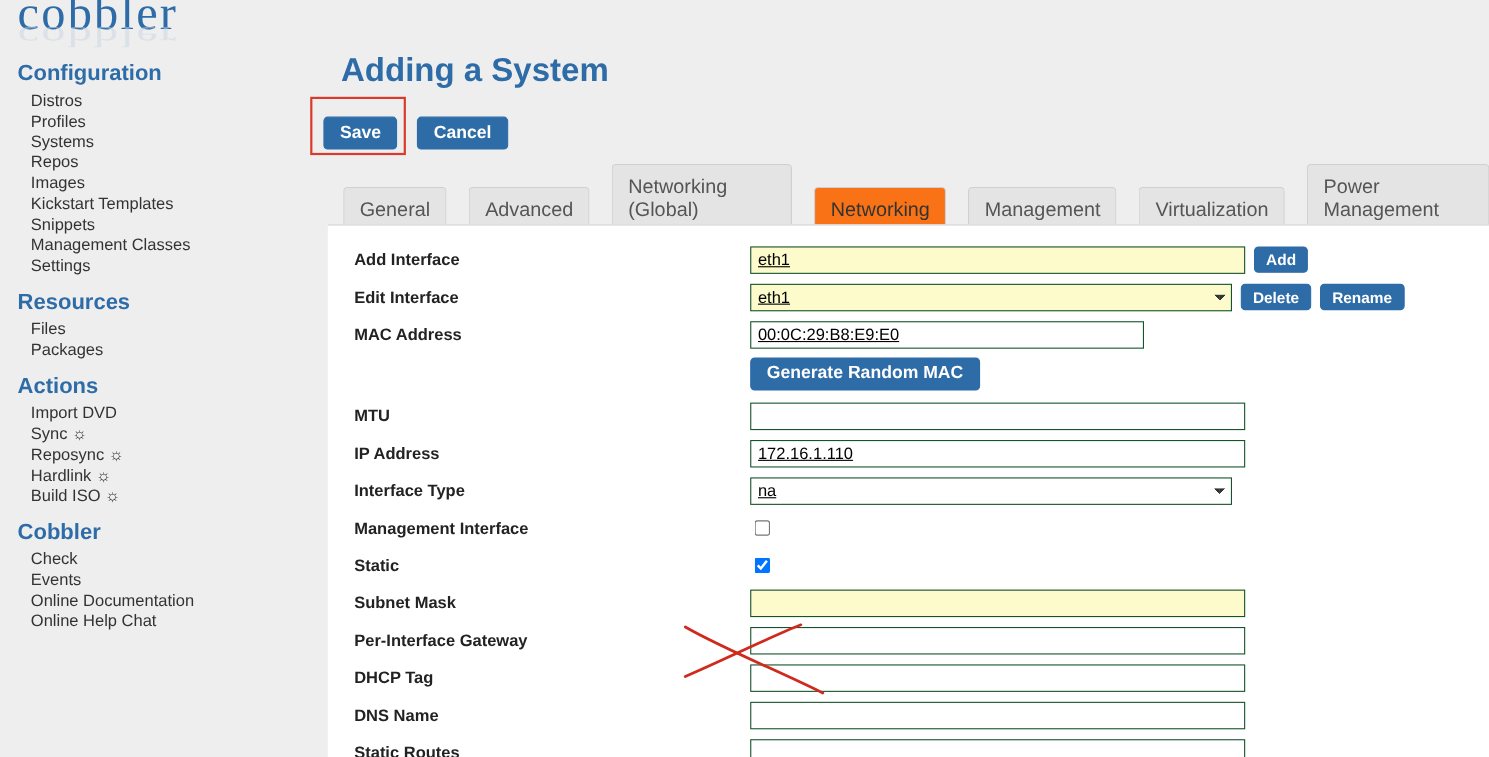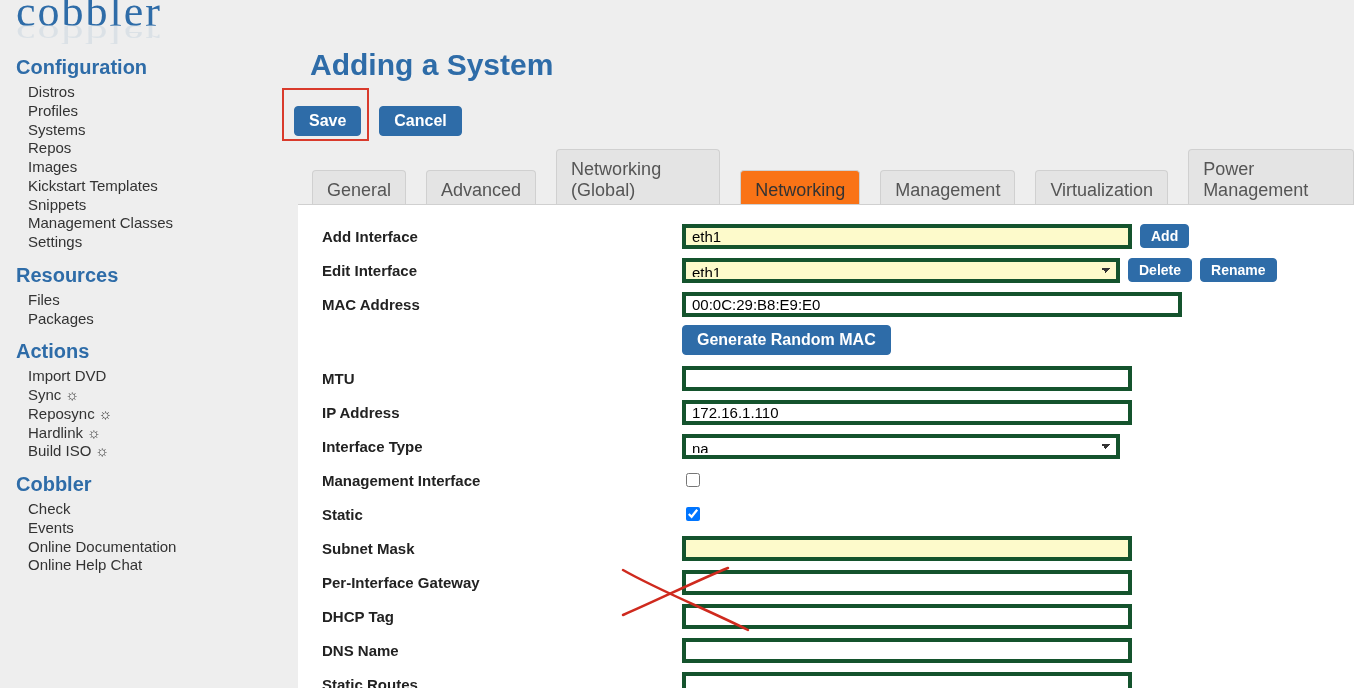--- a/index.html
+++ b/index.html
@@ -140,29 +140,30 @@
     color: #222;
     font-size: 15px;
   }
   .form-controls {
     display: flex;
     align-items: center;
     gap: 8px;
     flex-wrap: wrap;
   }
   .textbox, .selectbox {
-    border: 4px solid #14532d;
+    border: 1px solid #14532d;
     background: #ffffff;
     font-size: 15px;
     padding: 2px 6px;
     height: 25px;
+    text-decoration: underline;
   }
   .textbox { width: 450px; }
   .textbox.hl { background: #fdfacb; }
-  .textbox.mid { width: 500px; }
+  .textbox.mid { width: 358px; }
   .selectbox {
     width: 438px;
     appearance: none;
     -webkit-appearance: none;
     background-image: linear-gradient(45deg, transparent 50%, #333 50%),
                       linear-gradient(135deg, #333 50%, transparent 50%);
     background-position: right 10px center, right 5px center;
     background-size: 5px 5px, 5px 5px;
     background-repeat: no-repeat;
     padding-right: 22px;

